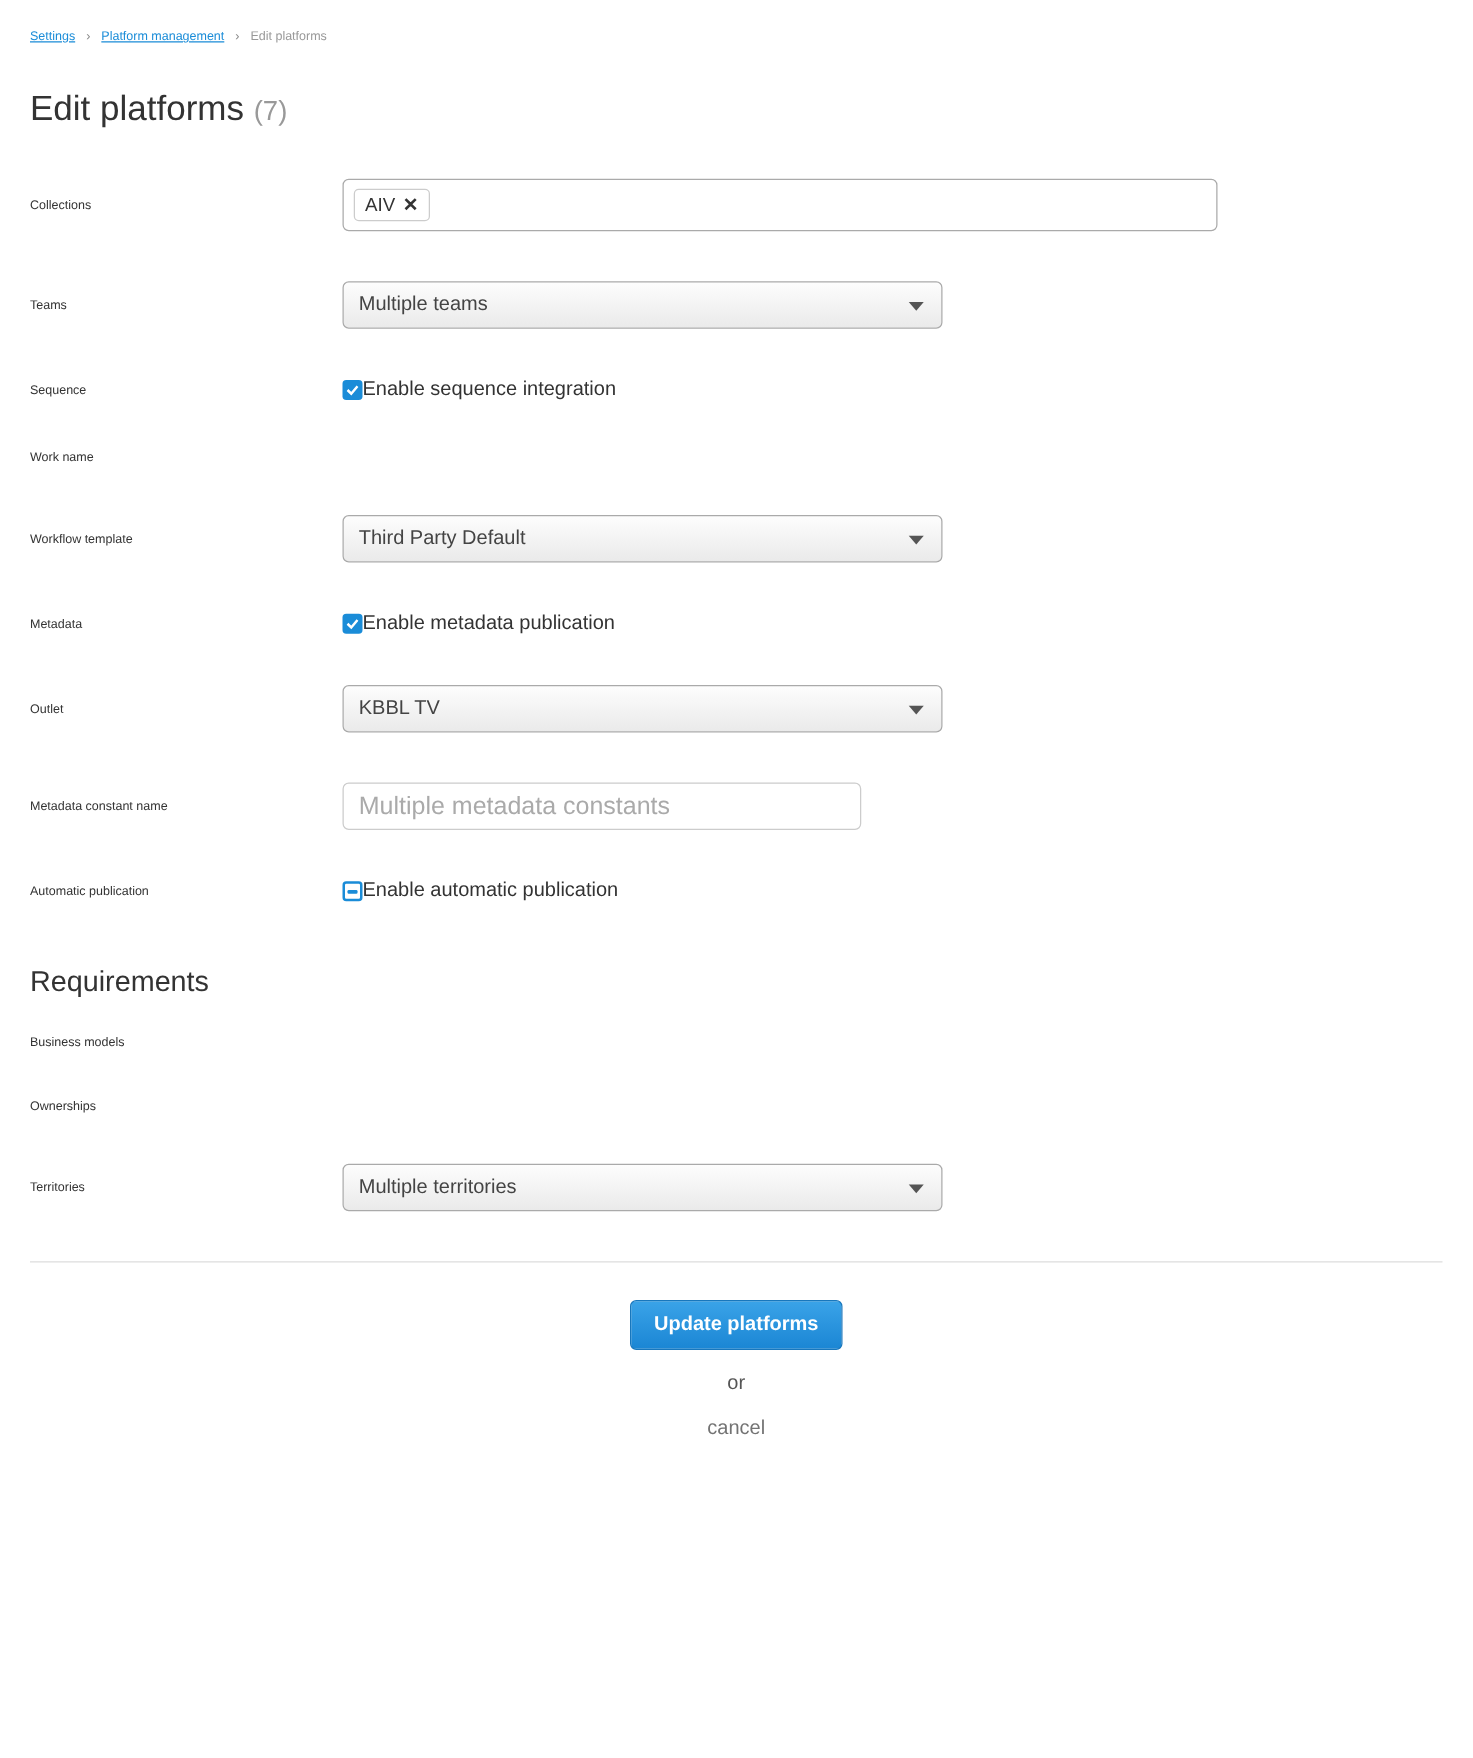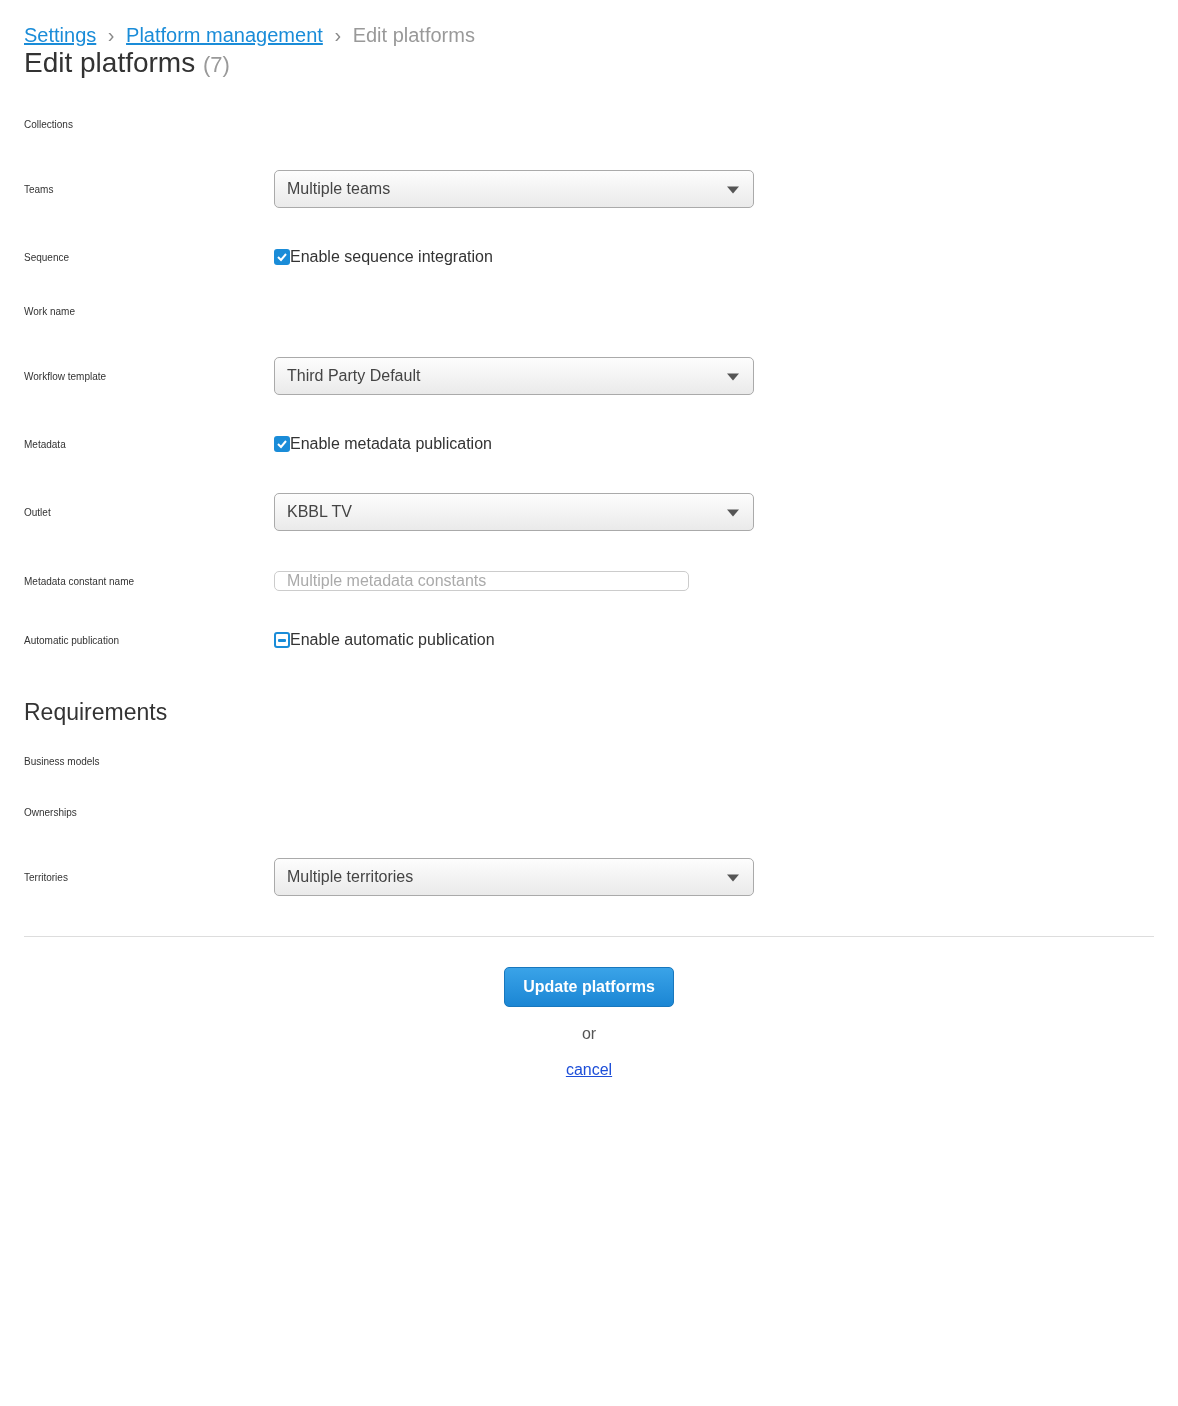--- a/index.html
+++ b/index.html
@@ -6,21 +6,22 @@
   body {
     margin: 0;
     padding: 24px;
     font-family: "Helvetica Neue", Helvetica, Arial, sans-serif;
     font-size: 15px;
     color: #333;
     background: #fff;
     width: 1178px;
   }
   .breadcrumb {
-    font-size: 20px;
+    font-size: 10px;
+    margin-bottom: 36px;
   }
   .breadcrumb a {
     color: #1a8cd8;
     text-decoration: underline;
   }
   .breadcrumb .sep {
     color: #888;
     margin: 0 6px;
   }
   .breadcrumb .current {
@@ -101,25 +102,25 @@
     right: 14px;
     top: 50%;
     transform: translateY(-35%);
     width: 0; height: 0;
     border-left: 6px solid transparent;
     border-right: 6px solid transparent;
     border-top: 7px solid #555;
   }
   .text-input {
     width: 415px;
-    height: 20px;
+    height: 38px;
     border: 1px solid #ccc;
     border-radius: 5px;
     padding: 0 12px;
-    font-size: 16px;
+    font-size: 20px;
     color: #444;
   }
   .text-input::placeholder { color: #aaa; }
   .checkbox-row {
     display: flex;
     align-items: center;
     gap: 0;
   }
   .cb {
     width: 16px; height: 16px;
@@ -161,22 +162,21 @@
     border: 1px solid #1877bd;
     color: #fff;
     font-size: 16px;
     font-weight: 600;
     padding: 10px 18px;
     border-radius: 5px;
     cursor: pointer;
   }
   .or-text { color: #555; font-size: 16px; }
   .cancel-link {
-    color: #1d4ed8;
-    text-decoration: underline;
+    color: #737373;
     font-size: 16px;
     cursor: pointer;
   }
 </style>
 </head>
 <body>
 
 <div class="breadcrumb">
   <a href="#">Settings</a>
   <span class="sep">›</span>
@@ -185,20 +185,28 @@
   <span class="current">Edit platforms</span>
 </div>
 
 <h1 class="page-title">
   <span>Edit platforms</span>
   <span class="count">(7)</span>
 </h1>
 
 <div class="form-row">
   <div class="form-label">Collections</div>
+  <div class="form-control-area">
+    <div class="token-input">
+      <span class="token">
+        <span>AIV</span>
+        <span class="x">✕</span>
+      </span>
+    </div>
+  </div>
 </div>
 
 <div class="form-row">
   <div class="form-label">Teams</div>
   <div class="form-control-area">
     <div class="select">
       <span>Multiple teams</span>
       <span class="caret"></span>
     </div>
   </div>

